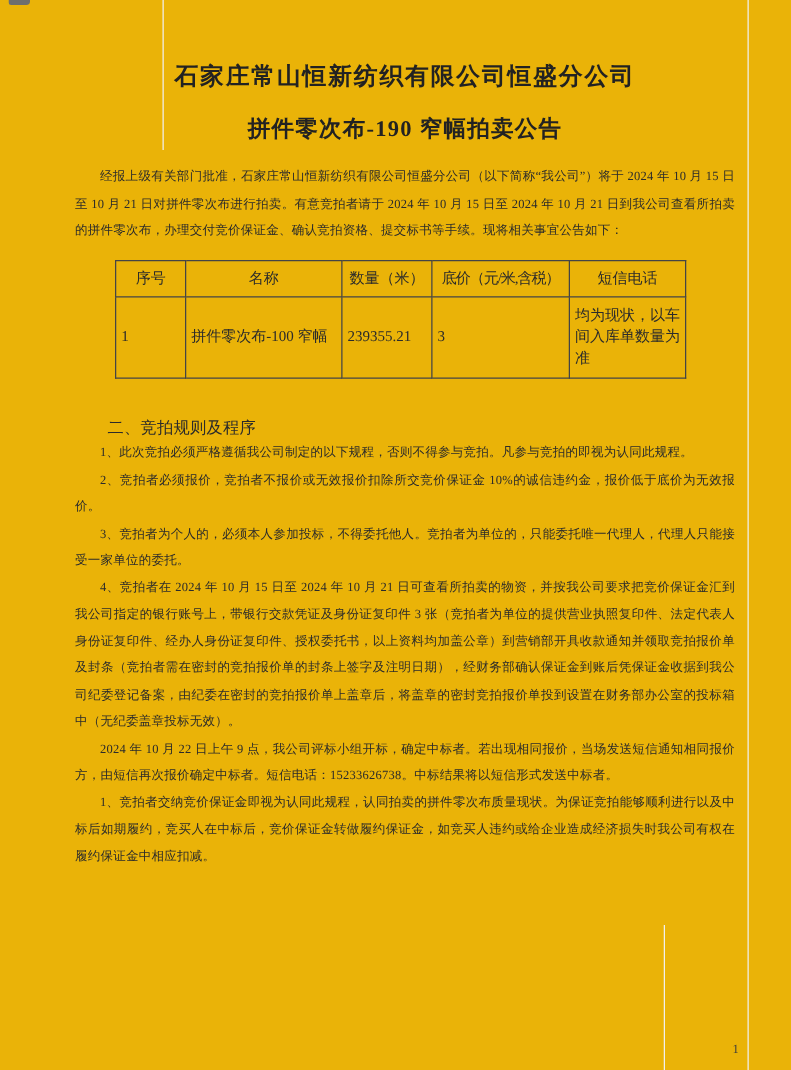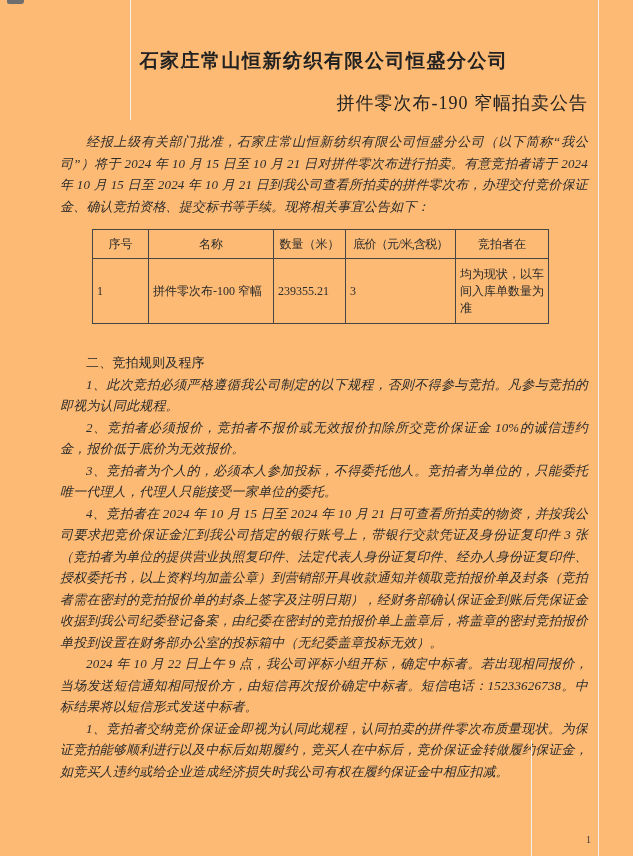--- a/index.html
+++ b/index.html
@@ -4,21 +4,21 @@
 <style>
   html, body {
     margin: 0;
     padding: 0;
     background: #ffffff;
   }
   .page {
     position: relative;
     width: 633px;
     height: 856px;
-    background: #fdba74;
+    background: #eab308;
     overflow: hidden;
     font-family: "Liberation Serif", "DejaVu Serif", serif;
     color: #2b2b2b;
     box-sizing: border-box;
     padding: 48px 45px 0 60px;
   }
   
   .corner-mark {
     position: absolute;
     top: 0; left: 7px;
@@ -41,34 +41,33 @@
   .doc-title {
     margin: 0 0 17px 0;
     text-align: center;
     font-size: 19px;
     font-weight: bold;
     letter-spacing: 1.5px;
     color: #222;
   }
   .doc-subtitle {
     margin: 0 0 16px 0;
-    text-align: right;
+    text-align: center;
     font-size: 18px;
-    font-weight: normal;
+    font-weight: bold;
     letter-spacing: 1px;
     color: #222;
   }
   .para {
     margin: 0;
-    font-size: 13px;
+    font-size: 10px;
     line-height: 21.5px;
     text-align: justify;
     text-indent: 2em;
     letter-spacing: 0.2px;
-    font-style: italic;
   }
   .section-heading {
     margin: 0;
     font-size: 13px;
     line-height: 21.5px;
     text-indent: 2em;
     letter-spacing: 0.2px;
   }
   .auction-table {
     border-collapse: collapse;
@@ -127,21 +126,21 @@
       <col class="col-qty">
       <col class="col-price">
       <col class="col-std">
     </colgroup>
     <thead>
       <tr>
         <th>序号</th>
         <th>名称</th>
         <th>数量（米）</th>
         <th class="tight">底价（元/米,含税）</th>
-        <th>竞拍者在</th>
+        <th>短信电话</th>
       </tr>
     </thead>
     <tbody>
       <tr>
         <td>1</td>
         <td>拼件零次布-100 窄幅</td>
         <td>239355.21</td>
         <td>3</td>
         <td class="cell-left">均为现状，以车间入库单数量为准</td>
       </tr>

